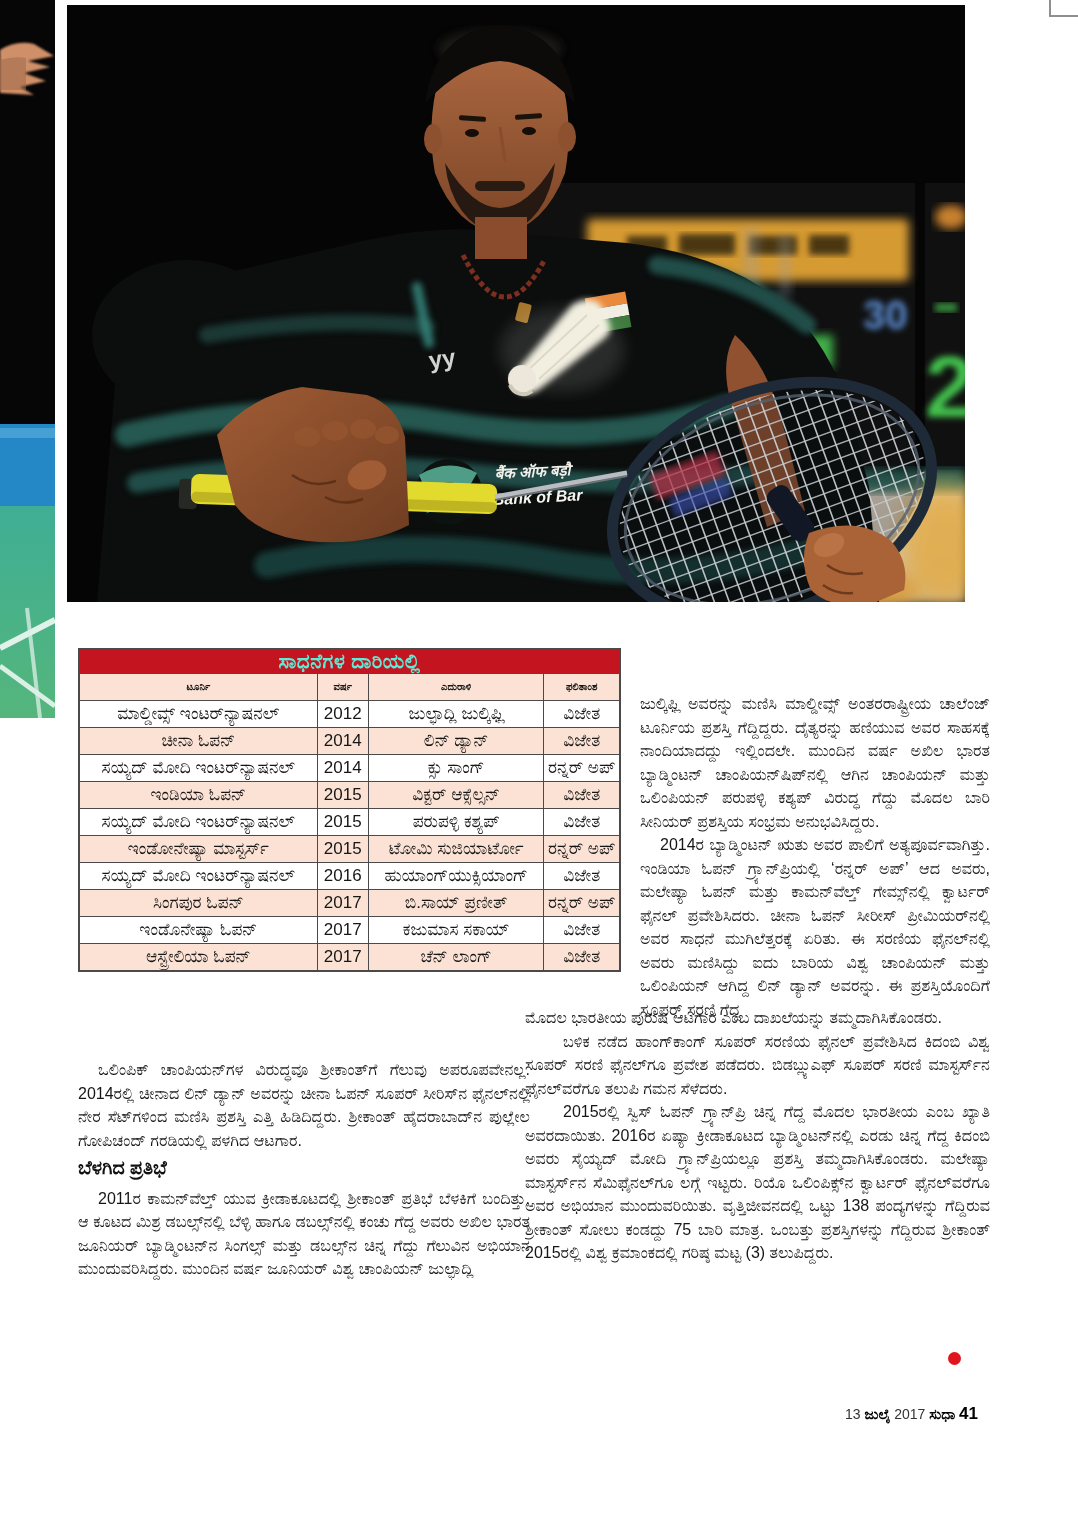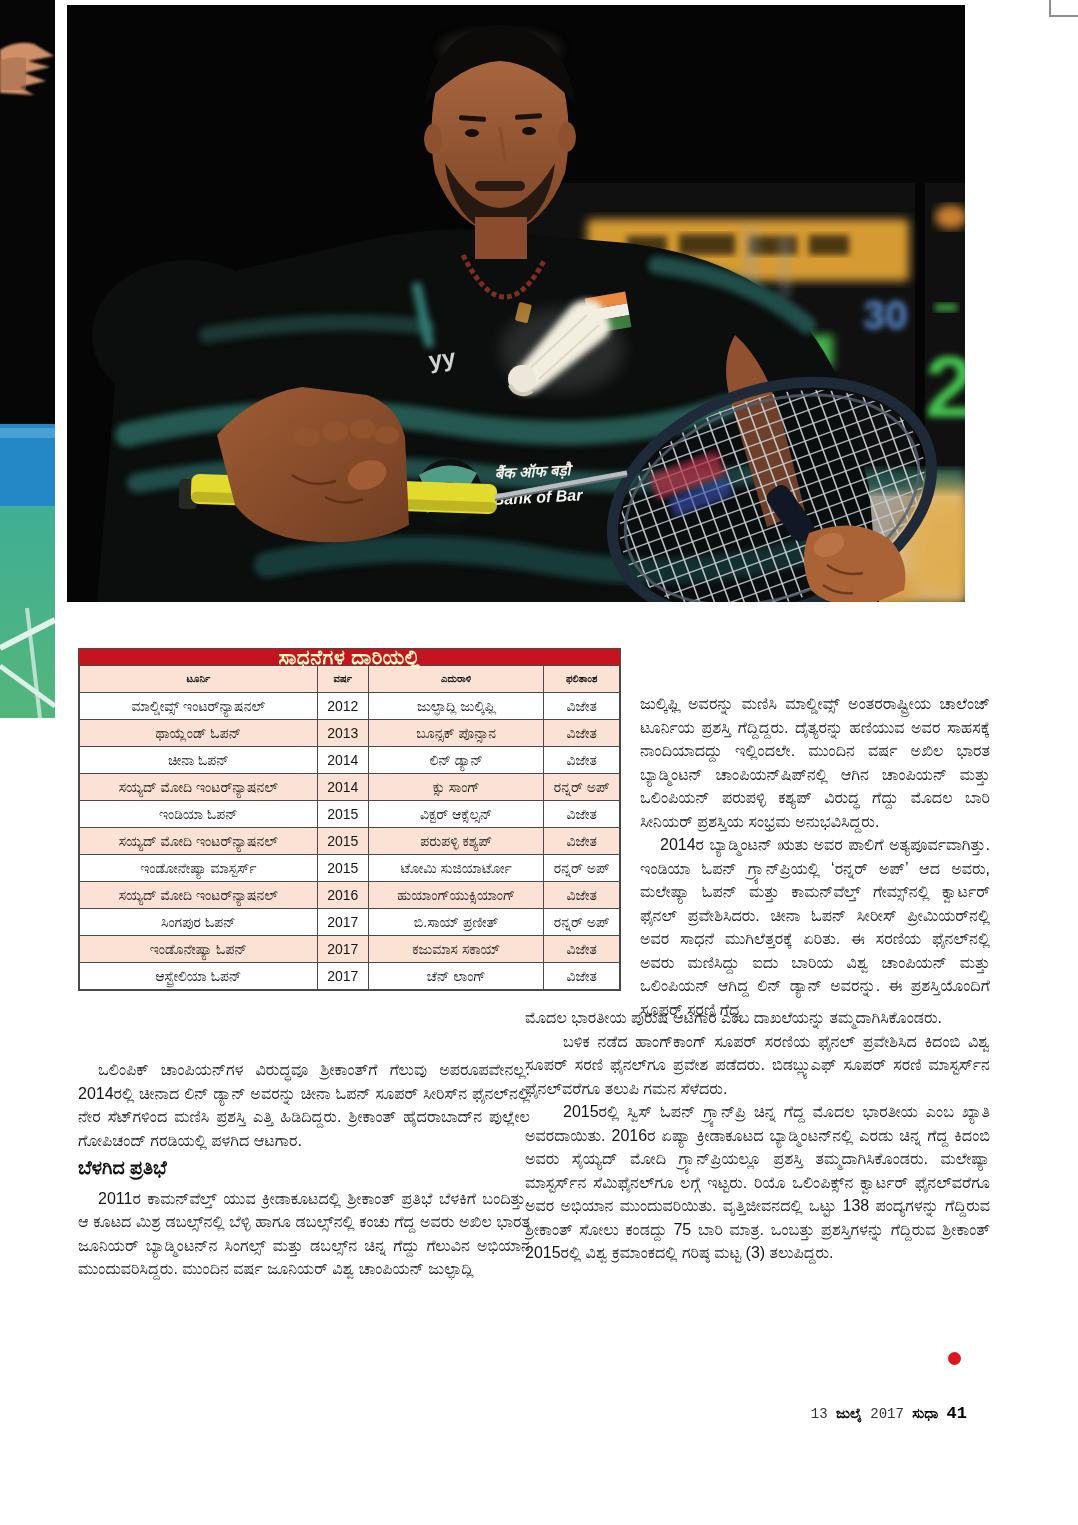--- a/index.html
+++ b/index.html
@@ -7,42 +7,42 @@
         font-family:"Liberation Sans","DejaVu Sans",sans-serif;color:#161616;}
 
   
   #left-strip{position:absolute;left:0;top:0;width:55px;height:718px;}
   #main-photo{position:absolute;left:67px;top:5px;width:898px;height:597px;background:#000;}
   #corner-mark{position:absolute;top:0;right:0;width:27px;height:15px;
                border-left:2px solid #8f8f8f;border-bottom:2px solid #8f8f8f;background:#fff;}
 
   
   #ach-table{position:absolute;left:78px;top:648px;width:541px;border:1px solid #4a4a4a;}
-  #ach-title{height:16px;background:#c41420;color:#fef9c3;font-weight:bold;font-size:20px;
+  #ach-title{height:24px;background:#c41420;color:#5eead4;font-weight:bold;font-size:20px;
              display:flex;align-items:center;justify-content:center;letter-spacing:.5px;}
   #ach-table table{width:100%;border-collapse:collapse;table-layout:fixed;}
   #ach-table th,#ach-table td{border:1px solid #4a4a4a;text-align:center;padding:1px 3px;
-             font-size:14px;line-height:1.15;height:24px;overflow:hidden;white-space:nowrap;}
+             font-size:17px;line-height:1.15;height:24px;overflow:hidden;white-space:nowrap;}
   #ach-table th{background:#fbe2d4;font-weight:bold;font-size:10px;}
   #ach-table tbody tr:nth-child(even) td{background:#fbe2d4;}
   #ach-table tbody tr:nth-child(odd) td{background:#ffffff;}
 
   
   .body-text{font-size:16px;line-height:23.5px;text-align:justify;color:#161616;}
   .body-text p{margin:0;}
   .body-text p.indent{text-indent:20px;}
   .body-text p.indent-lg{text-indent:38px;}
   #col-right-a{position:absolute;left:640px;top:650px;width:350px;height:404px;overflow:hidden;margin-top:42px;}
   #col-right-b{position:absolute;left:525px;top:1006px;width:465px;height:350px;overflow:hidden;}
   #col-left{position:absolute;left:78px;top:1058px;width:452px;height:350px;overflow:hidden;}
   #sub-heading{font-size:19px;font-weight:bold;margin:4px 0 7px 0;color:#111;}
   #end-dot{position:absolute;left:948px;top:1352px;width:13px;height:13px;border-radius:50%;background:#e0161f;}
 
   
-  #footer{position:absolute;top:1404px;right:111px;font-size:14px;color:#333;white-space:nowrap;font-family:Liberation Mono, monospace;}
+  #footer{position:absolute;top:1404px;right:100px;font-size:14px;color:#333;white-space:nowrap;}
   #footer .b{font-weight:bold;color:#000;}
   #footer .pg{font-weight:bold;font-size:17px;color:#000;}
 </style>
 </head>
 <body>
 
 <div id="page">
 
   <div id="left-strip">
     <svg width="55" height="718" viewBox="0 0 55 718">
@@ -259,26 +259,20 @@
         </tr>
       </thead>
       <tbody>
           <tr>
             <td>ಮಾಲ್ಡೀವ್ಸ್ ಇಂಟರ್‌ನ್ಯಾಷನಲ್</td>
             <td>2012</td>
             <td>ಜುಲ್ಫಾದ್ಲಿ ಜುಲ್ಕಿಫ್ಲಿ</td>
             <td>ವಿಜೇತ</td>
           </tr>
           <tr>
-            <td>ಥಾಯ್ಲೆಂಡ್ ಓಪನ್</td>
-            <td>2013</td>
-            <td>ಬೂನ್ಸಕ್ ಪೊನ್ಸಾನ</td>
-            <td>ವಿಜೇತ</td>
-          </tr>
-          <tr>
             <td>ಚೀನಾ ಓಪನ್</td>
             <td>2014</td>
             <td>ಲಿನ್ ಡ್ಯಾನ್</td>
             <td>ವಿಜೇತ</td>
           </tr>
           <tr>
             <td>ಸಯ್ಯದ್ ಮೋದಿ ಇಂಟರ್‌ನ್ಯಾಷನಲ್</td>
             <td>2014</td>
             <td>ಕ್ಸು ಸಾಂಗ್</td>
             <td>ರನ್ನರ್ ಅಪ್</td>

